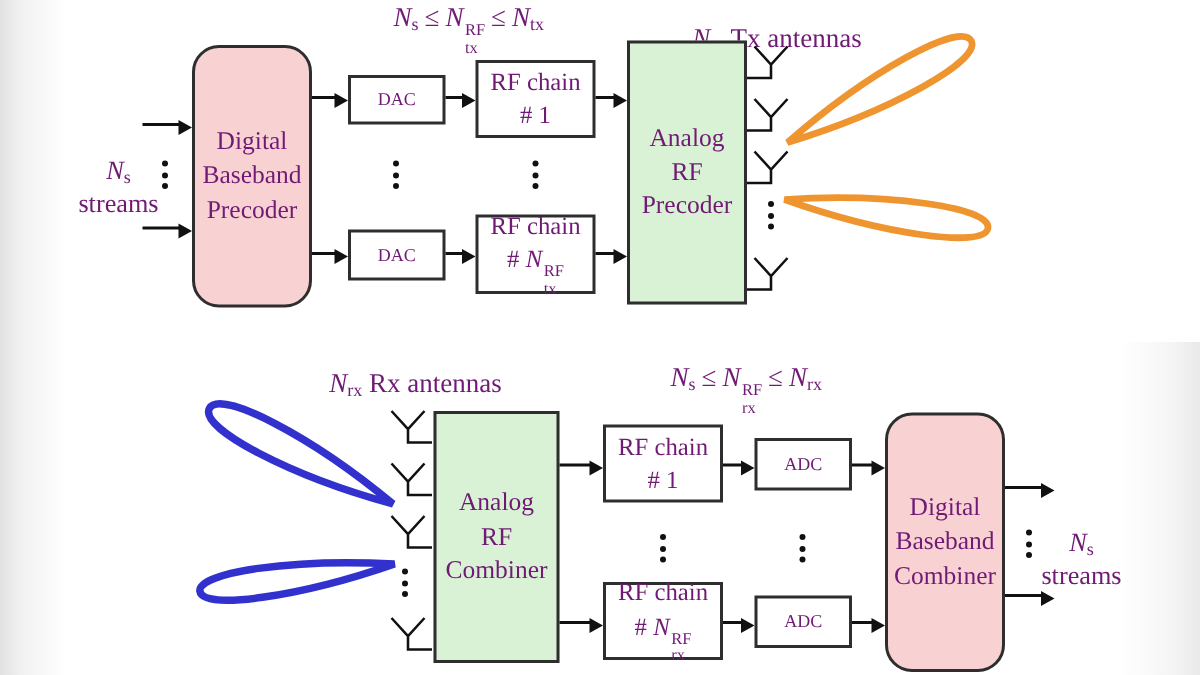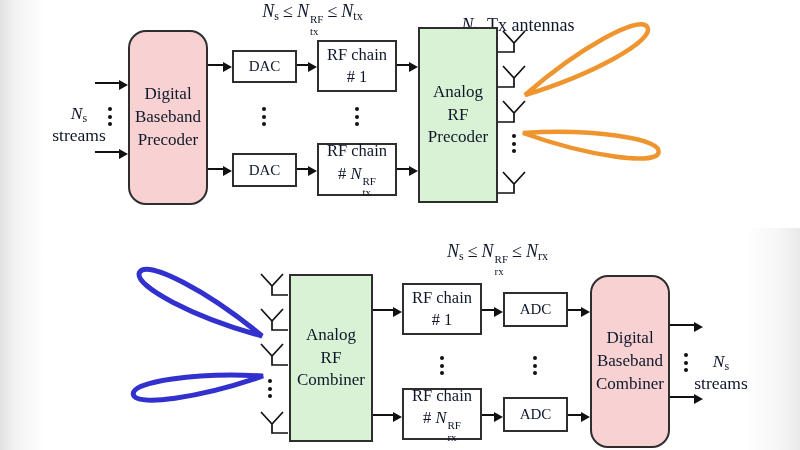--- a/index.html
+++ b/index.html
@@ -1,34 +1,34 @@
 <!DOCTYPE html>
 <html><head>
 <meta charset="utf-8">
 <style>
   html,body{margin:0;padding:0;background:#ffffff;}
   .canvas{
     position:relative;width:800px;height:450px;background:#ffffff;overflow:hidden;
-    font-family:"Liberation Serif",serif;color:#0f172a;
+    font-family:"Liberation Serif",serif;color:#701a75;
   }
   .shade{position:absolute;pointer-events:none;}
   .shade.left{left:0;top:0;width:46px;height:450px;
     background:linear-gradient(90deg, rgba(120,120,120,0.22) 0px, rgba(120,120,120,0.10) 14px, rgba(255,255,255,0) 44px);}
   .shade.right{left:746px;top:228px;width:54px;height:222px;
     background:linear-gradient(270deg, rgba(120,120,120,0.16) 0px, rgba(120,120,120,0.07) 20px, rgba(255,255,255,0) 54px);}
 
   .box{
     position:absolute;box-sizing:border-box;border:2px solid #2e2e2e;
     display:flex;flex-direction:column;align-items:center;justify-content:center;
     text-align:center;font-size:17px;line-height:1.34;background:#fff;
   }
   .box.pink{background:#f8d2d2;border-radius:18px;}
   .box.green{background:#d9f2d5;}
   .box.rf{font-size:16.5px;}
-  .box.small{font-size:15px;}
+  .box.small{font-size:12px;}
 
   .label{position:absolute;font-size:17.5px;text-align:center;white-space:nowrap;}
   .formula{font-size:18px;}
   .label i, .box i{font-style:italic;font-family:"Liberation Serif",serif;}
   sub{font-size:12px;vertical-align:-3px;font-style:normal;}
   .rel{margin:0 4px;font-style:normal;}
   .mstack{display:inline-flex;flex-direction:column;font-size:11px;line-height:1.05;
     vertical-align:-6px;margin-left:1px;font-style:normal;text-align:left;}
   .two-line{line-height:1.18;}
 
@@ -144,20 +144,23 @@
   </svg>
   <svg class="antenna" style="left:497px;top:171px;" width="30" height="24" viewBox="0 0 30 24">
     <path d="M1 22 L17 22 L17 13 M6 1 L17 13 L28 1" fill="none" stroke="#111" stroke-width="1.7"></path>
   </svg>
   <div class="vdots" style="left:512px;top:134px;">
       <i></i>
       <i></i>
       <i></i>
     </div>
 
+  <div class="label formula" style="left:212px;top:245px;width:130px;">
+    <i>N</i><sub>rx</sub><span> Rx antennas</span>
+  </div>
 
   <div class="label formula" style="left:425px;top:241px;width:145px;">
     <i>N</i><sub>s</sub><span class="rel">≤</span><i>N</i><span class="mstack">
         <span>RF</span>
         <span>rx</span>
       </span><span class="rel">≤</span><i>N</i><sub>rx</sub>
   </div>
 
   <svg class="antenna" style="left:259px;top:273px;" width="30" height="24" viewBox="0 0 30 24">
     <path d="M29 22 L13 22 L13 13 M2 1 L13 13 L24 1" fill="none" stroke="#111" stroke-width="1.7"></path>

